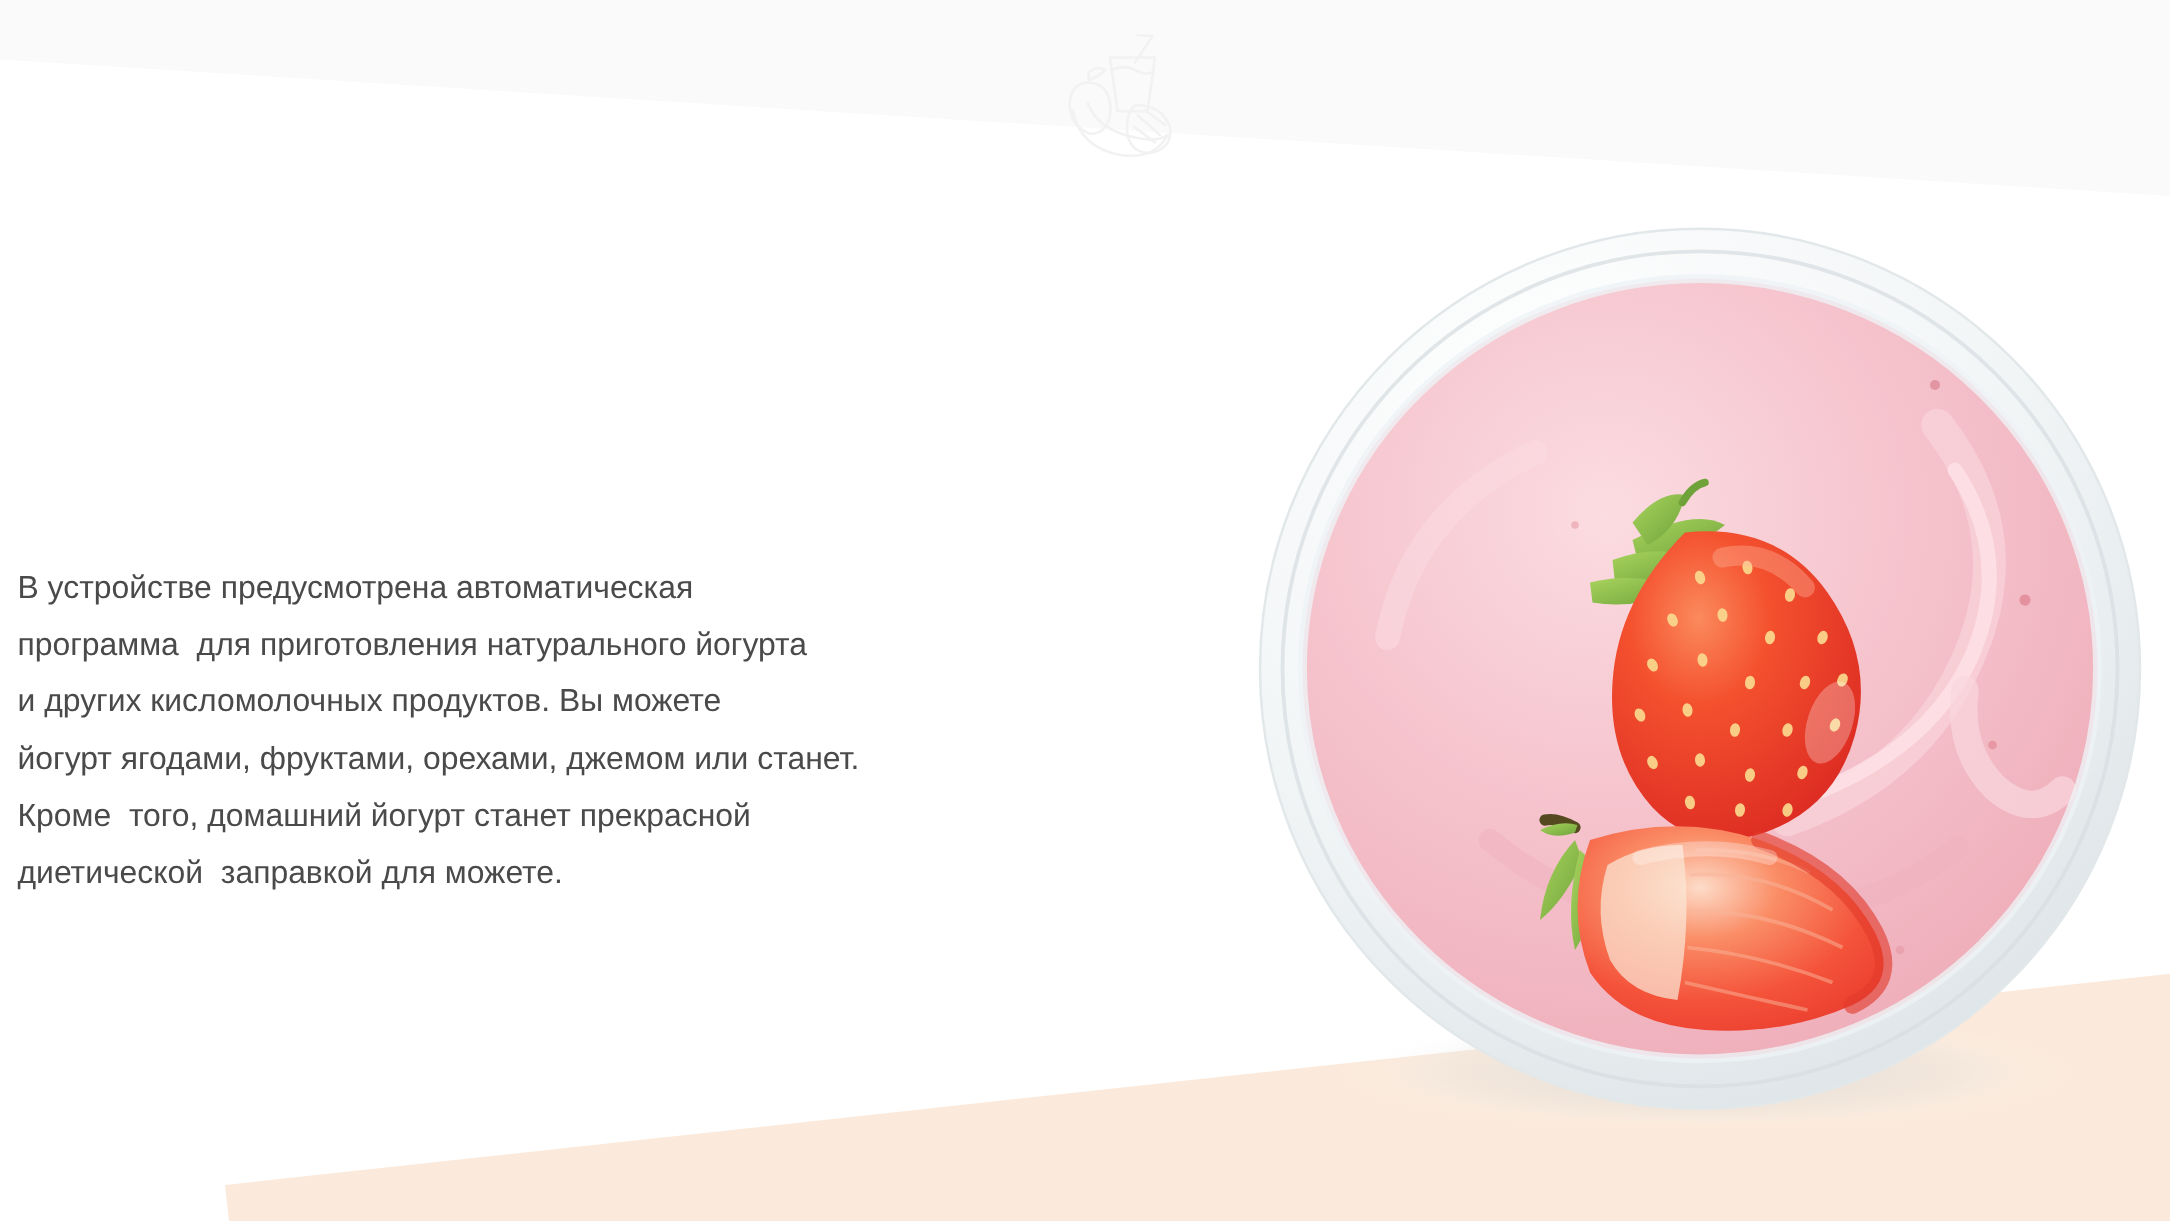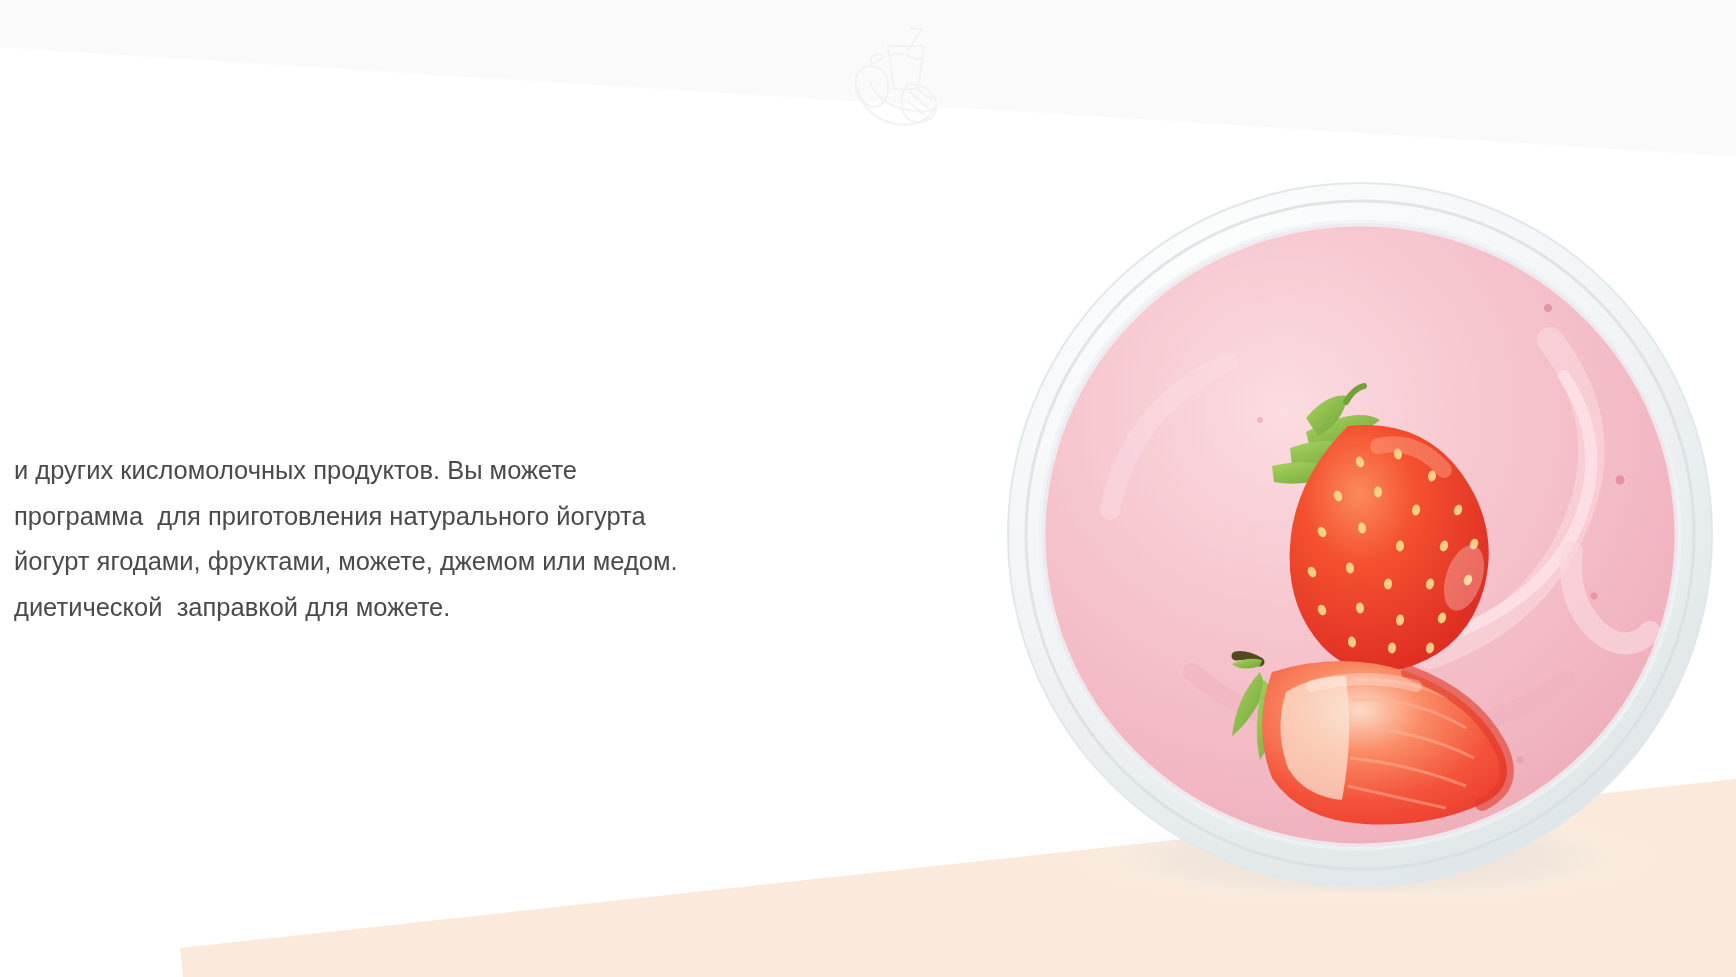--- a/index.html
+++ b/index.html
@@ -248,18 +248,20 @@
     </g>
 
     <ellipse cx="400" cy="355" rx="318" ry="312" fill="none" stroke="#eef3f5" stroke-width="7" opacity="0.8"></ellipse>
   </svg>
 </div>
 
 <div id="text-col">
 
 
   <div id="paragraph">
+    <span class="ln">В устройстве предусмотрена автоматическая</span>
+    <span class="ln">программа  для приготовления натурального йогурта</span>
     <span class="ln">и других кисломолочных продуктов. Вы можете</span>
-    <span class="ln">программа  для приготовления натурального йогурта</span>
-    <span class="ln">йогурт ягодами, фруктами, можете, джемом или медом.</span>
+    <span class="ln">йогурт ягодами, фруктами, орехами, джемом или станет.</span>
+    <span class="ln">Кроме  того, домашний йогурт станет прекрасной</span>
     <span class="ln">диетической  заправкой для можете.</span>
   </div>
 </div>
 
 </body></html>

